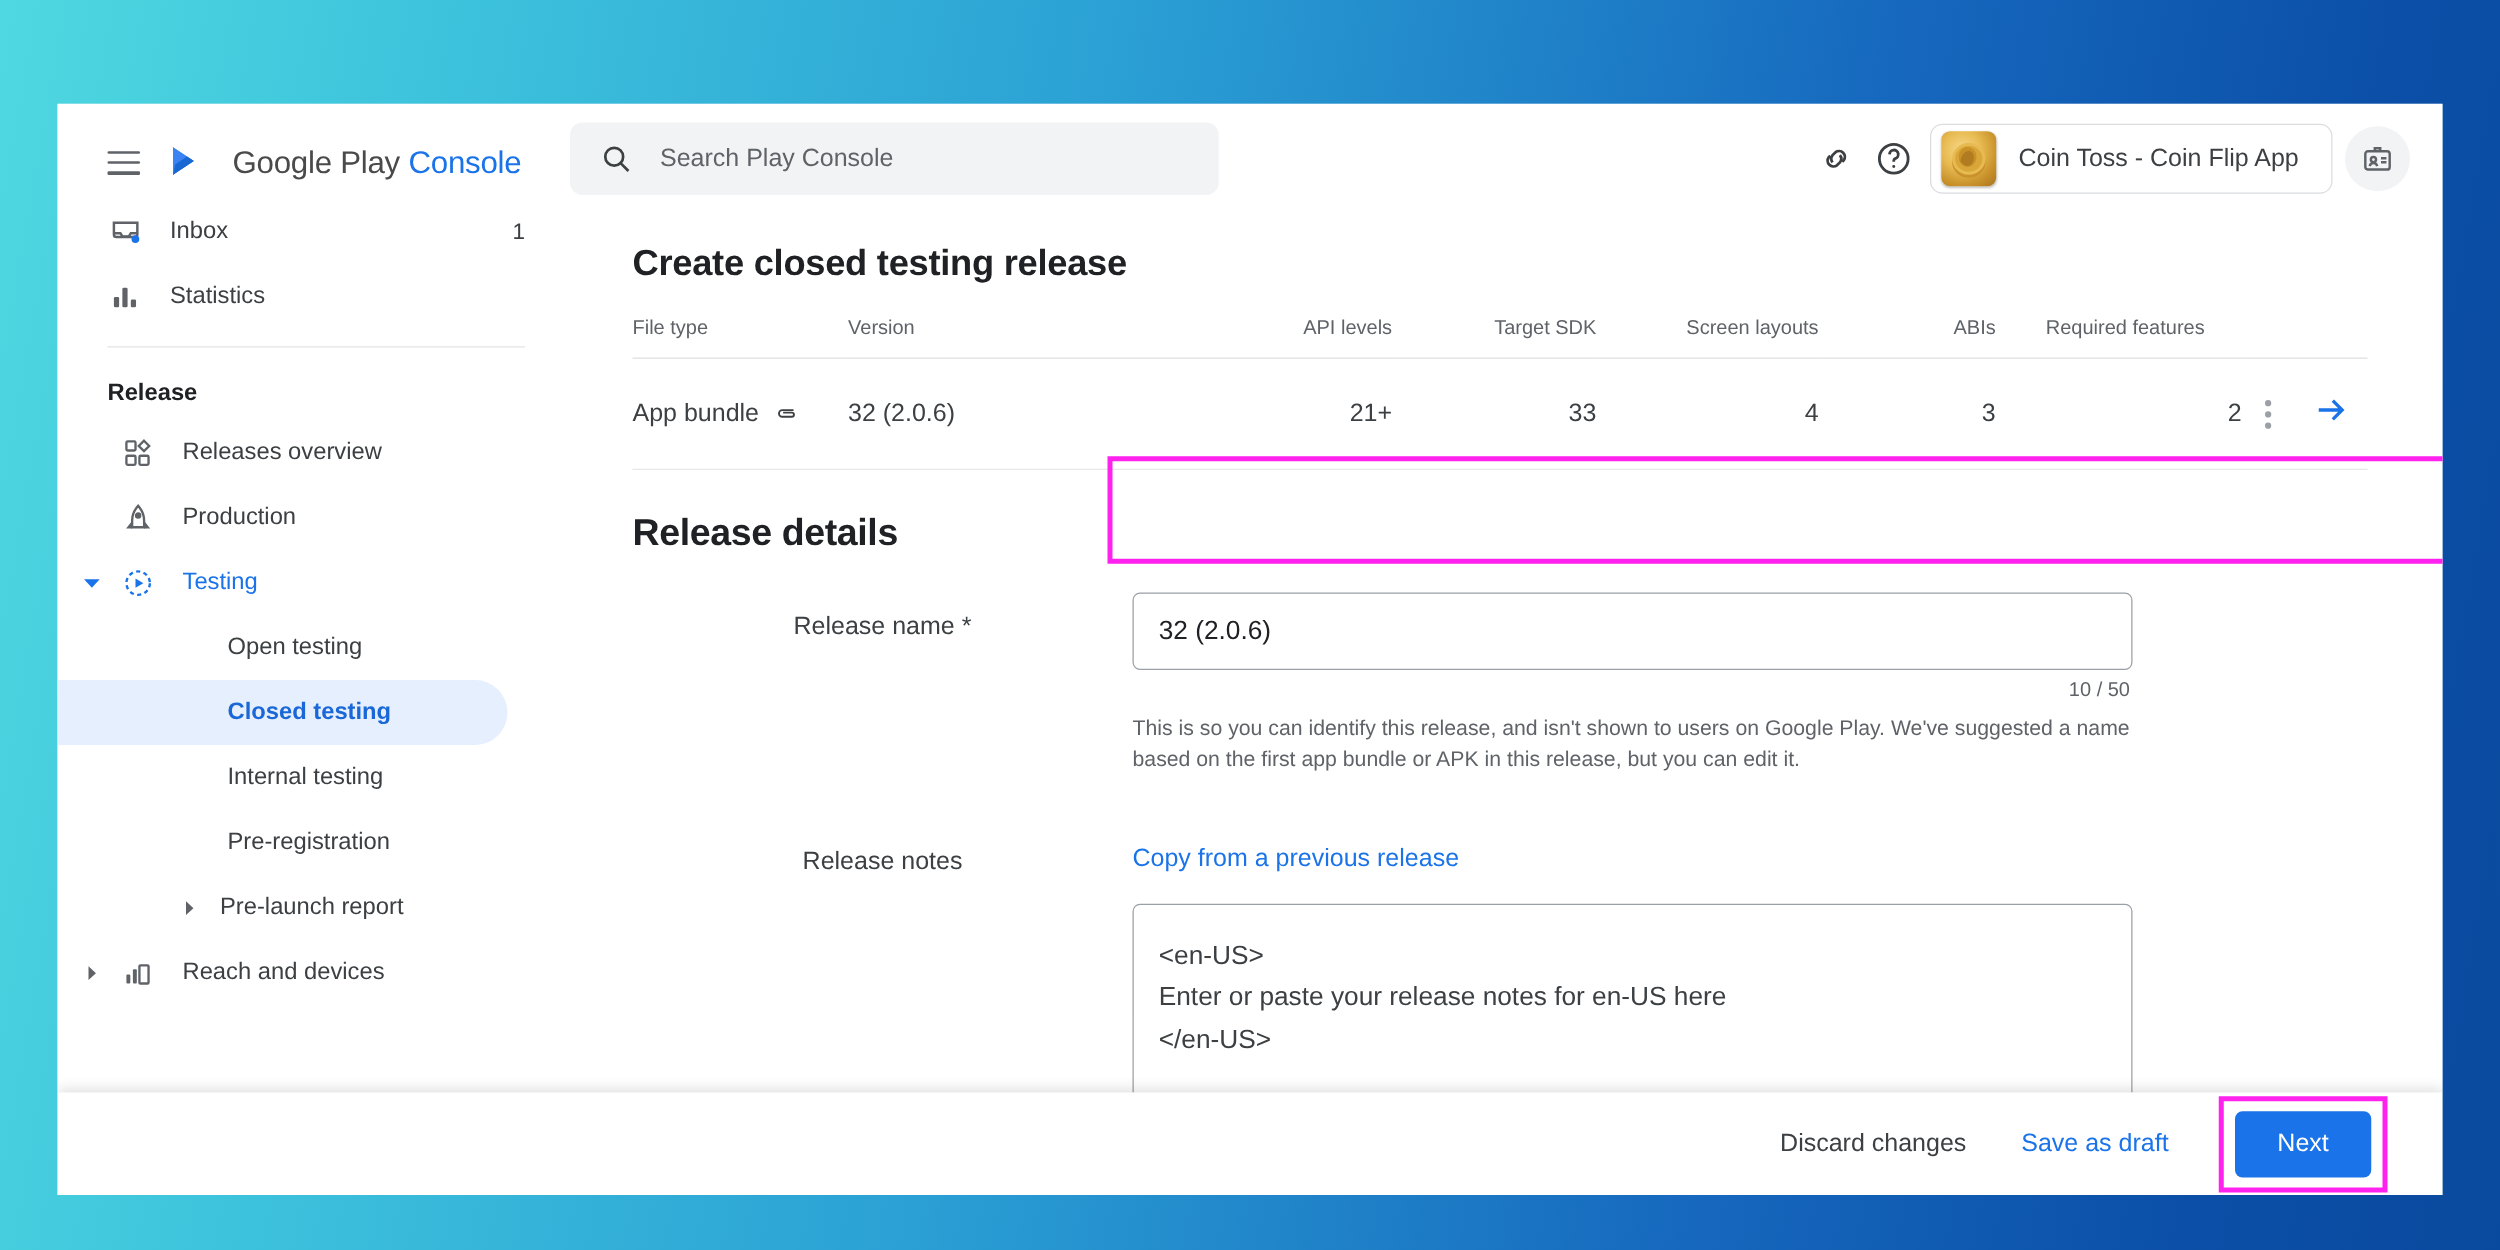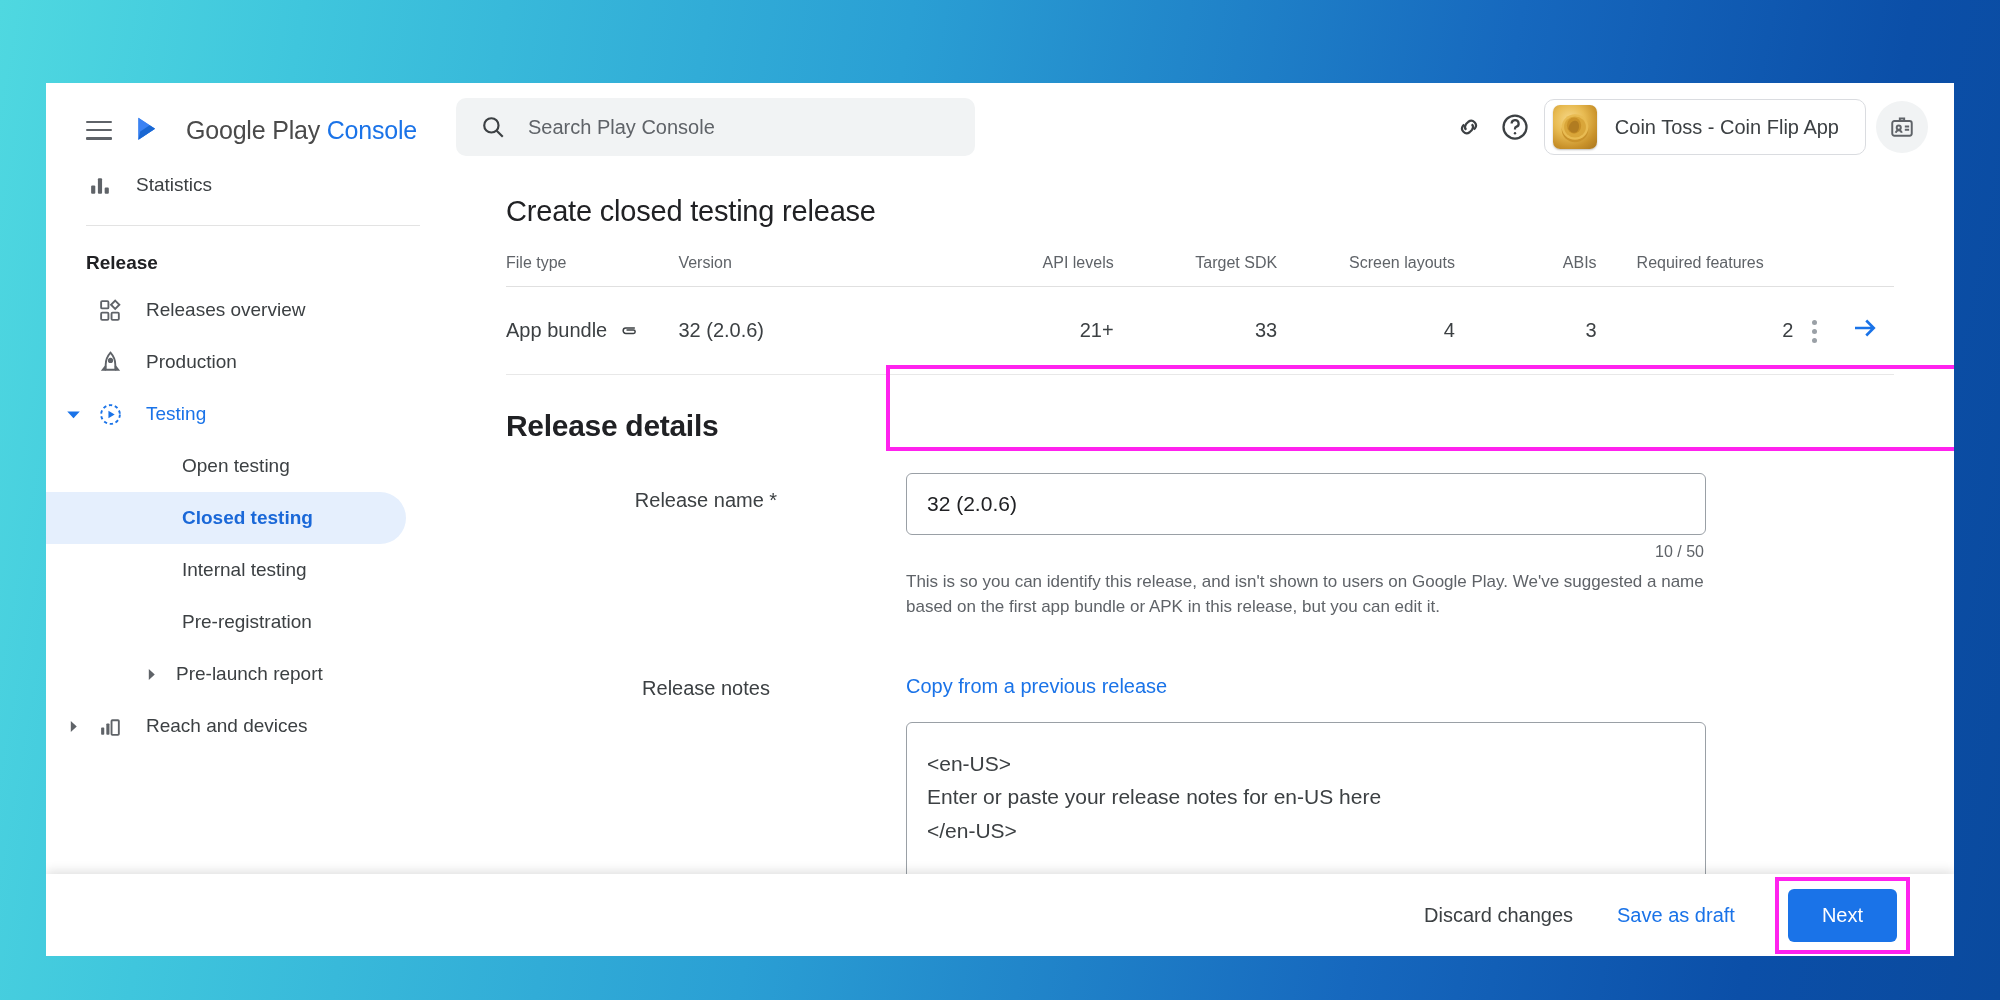--- a/index.html
+++ b/index.html
@@ -170,21 +170,21 @@
   
   #content {
     flex: 1; min-height: 0;
     padding: 0 0 0 0;
     overflow: hidden;
     position: relative;
   }
   .content-inner { padding: 0 60px 0 60px; }
 
   h1.page-title {
-    font-size: 29px; font-weight: 400; color: #202124;
+    font-size: 29px; font-weight: 700; color: #202124;
     padding: 24px 0 26px 0;
     letter-spacing: -0.2px;
   }
 
   
   table.bundle-table { width: 100%; border-collapse: collapse; }
   table.bundle-table th {
     font-size: 16px; font-weight: 500; color: #5f6368;
     text-align: right;
     padding: 0 0 14px 0;
@@ -341,20 +341,31 @@
             <path d="M3.5 2.2 L16.8 11 L3.5 19.8 Z" fill="#4285f4" opacity="0.85"></path>
             <path d="M5 13.2 L12.5 8.2 L16.8 11 L3.5 19.8 Z" fill="#1967d2"></path>
           </svg>
         </span>
         <div class="brand-text">
           <span class="g1">Google Play</span>
           <span class="g2">Console</span>
         </div>
       </div>
 
+      <div class="nav-item">
+        <span class="nav-icon">
+          <svg width="25" height="25" viewBox="0 0 24 24" fill="none" stroke="#5f6368" stroke-width="1.9">
+            <path d="M3 5h18v9a2 2 0 0 1-2 2H5a2 2 0 0 1-2-2V5z"></path>
+            <path d="M3 13h5l1.5 2.5h5L16 13h5"></path>
+            <circle cx="19.5" cy="17.5" r="3" fill="#1a73e8" stroke="none"></circle>
+          </svg>
+        </span>
+        <span class="label">Inbox</span>
+        <span class="count">1</span>
+      </div>
 
       <div class="nav-item">
         <span class="nav-icon">
           <svg width="25" height="25" viewBox="0 0 24 24" fill="#5f6368">
             <rect x="3" y="12" width="4" height="8" rx="1"></rect>
             <rect x="9.5" y="5" width="4" height="15" rx="1"></rect>
             <rect x="16" y="14" width="4" height="6" rx="1"></rect>
           </svg>
         </span>
         <span class="label">Statistics</span>

